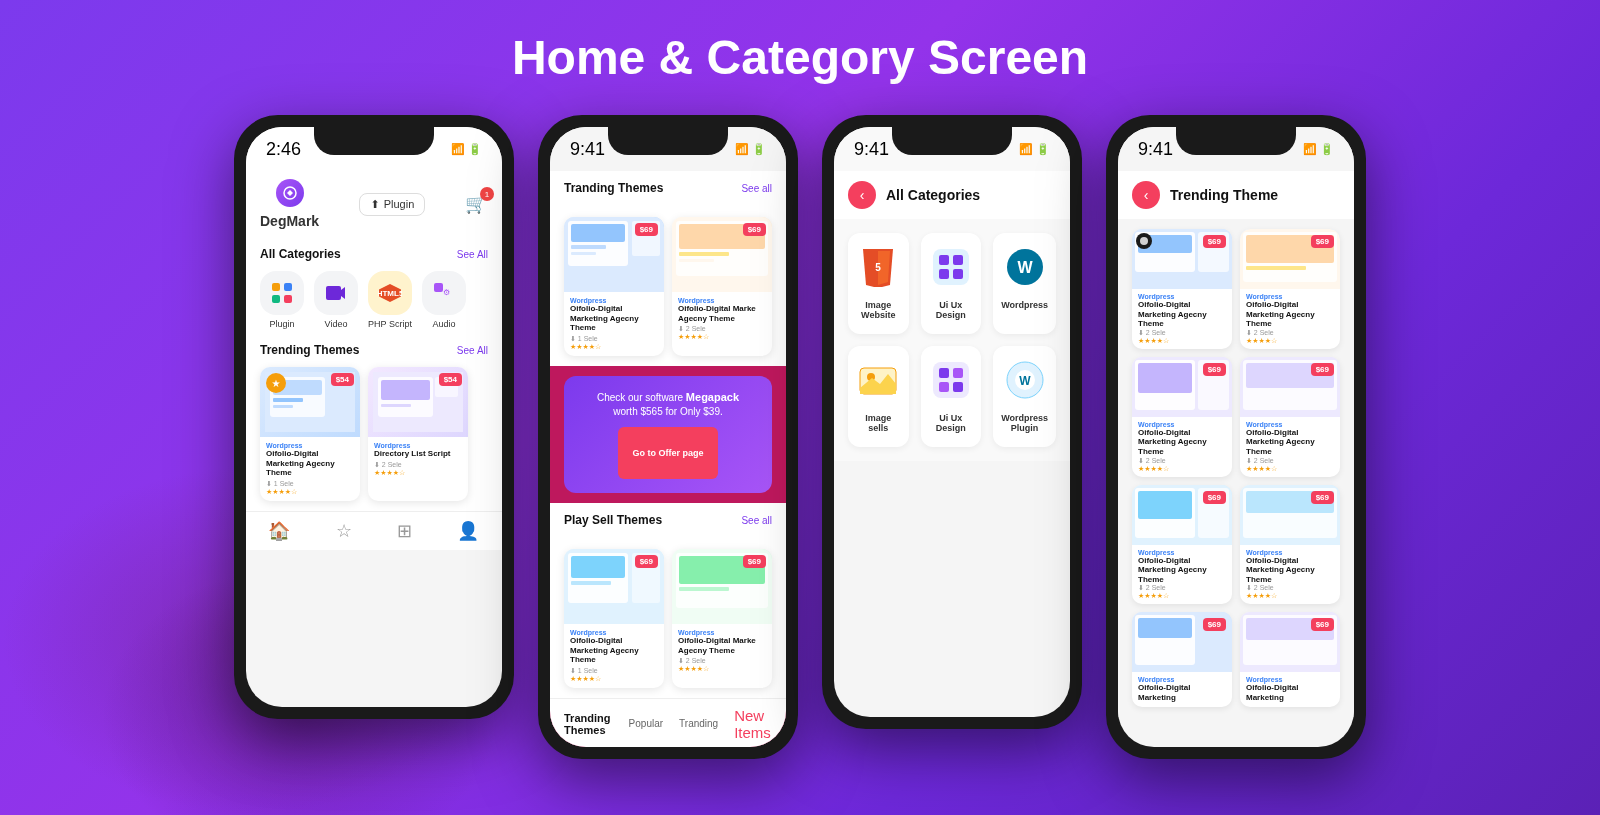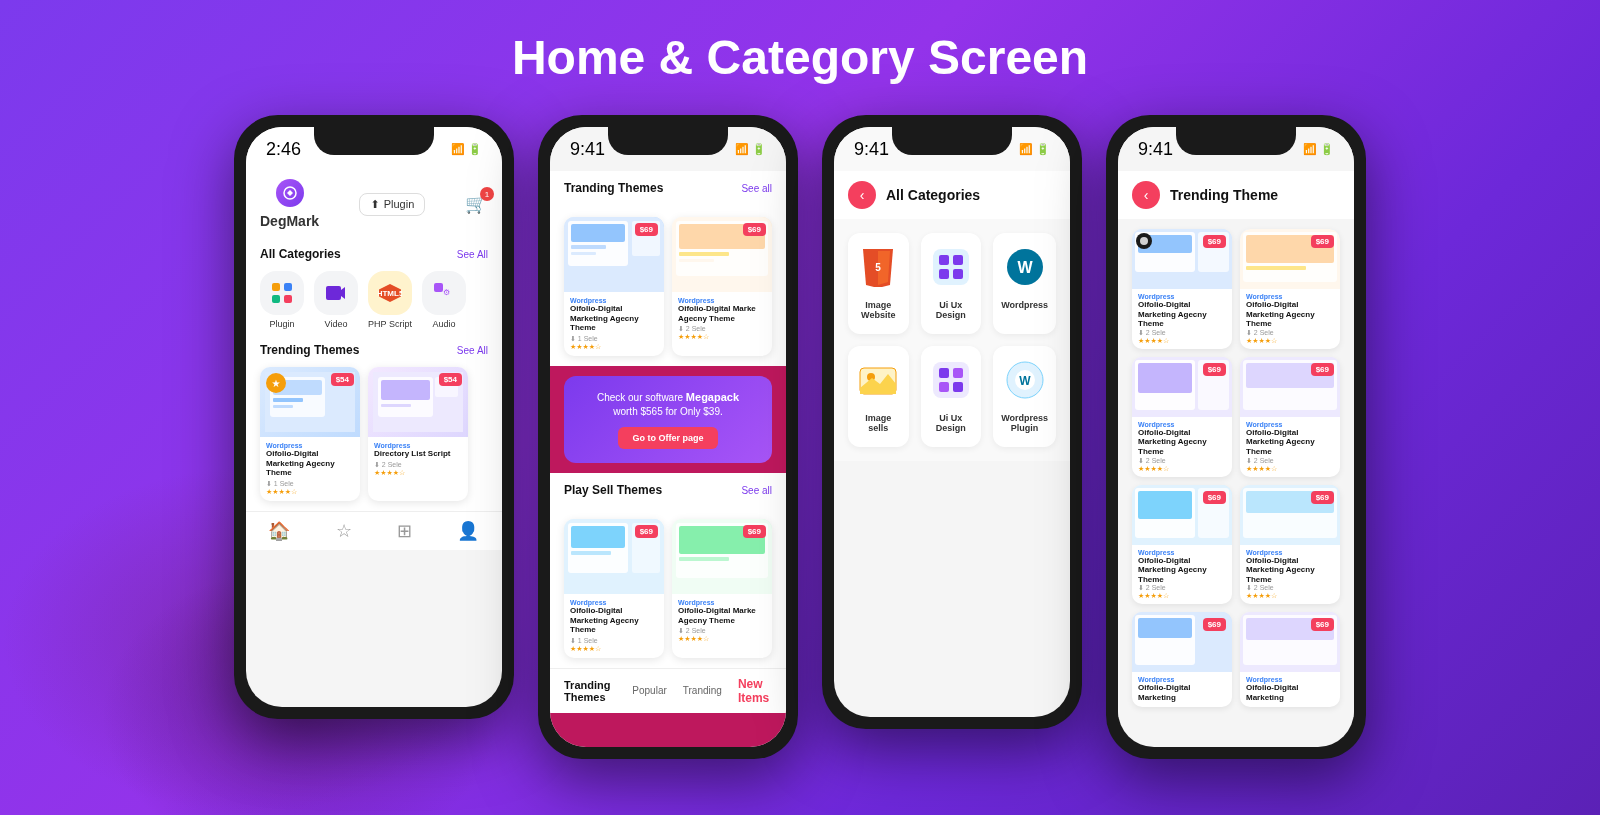--- a/index.html
+++ b/index.html
@@ -264,21 +264,21 @@
       color: white;
       text-align: center;
     }
     .promo-text { font-size: 10px; line-height: 1.4; margin-bottom: 8px; }
     .promo-text strong { font-size: 11px; }
     .promo-btn {
       background: #f43f5e;
       color: white;
       border: none;
       border-radius: 6px;
-      padding: 6px 14px;
+      padding: 21px 14px;
       font-size: 9px;
       font-weight: 600;
     }
 
     
     .p3-header {
       background: white;
       padding: 10px 14px;
       display: flex;
       align-items: center;
@@ -608,21 +608,21 @@
               <div class="theme-meta">⬇ 2 Sele</div>
               <div class="theme-stars">★★★★☆</div>
             </div>
           </div>
         </div>
 
         <div style="background:white; padding:8px 14px; display:flex; gap:16px; align-items:center; border-top:1px solid #eee;">
           <span style="font-size:11px; font-weight:700; color:#111;">Tranding Themes</span>
           <span style="font-size:10px; color:#666;">Popular</span>
           <span style="font-size:10px; color:#666;">Tranding</span>
-          <span style="font-size:12px; color:#f43f5e; font-weight:700;">New Items</span>
+          <span style="font-size:15px; color:#f43f5e; font-weight:400;">New Items</span>
         </div>
       </div>
     </div>
   </div>
 
   <div class="phone phone3">
     <div class="phone-inner">
       <div class="phone-notch"></div>
       <div class="phone-status-bar" style="background:#f9f9f9;">
         <span class="status-time">9:41</span>

